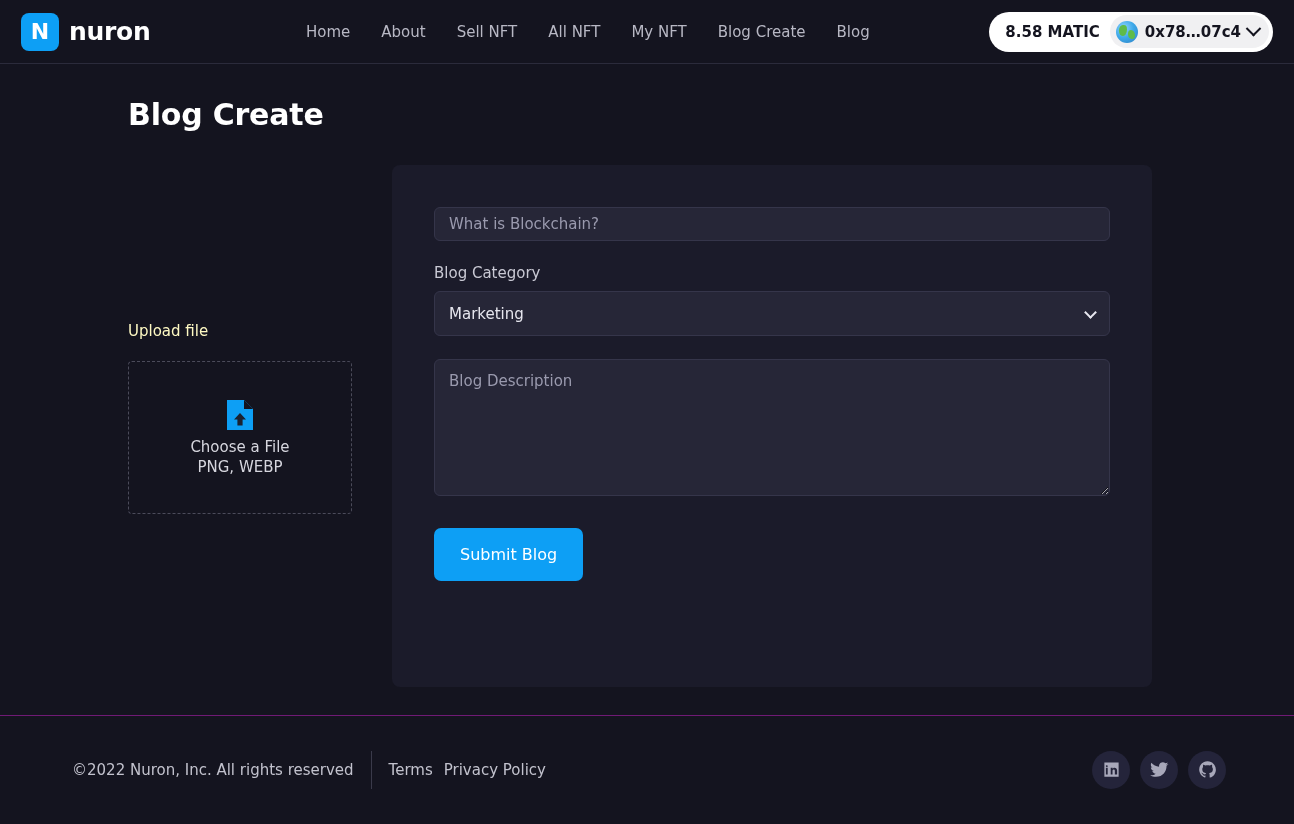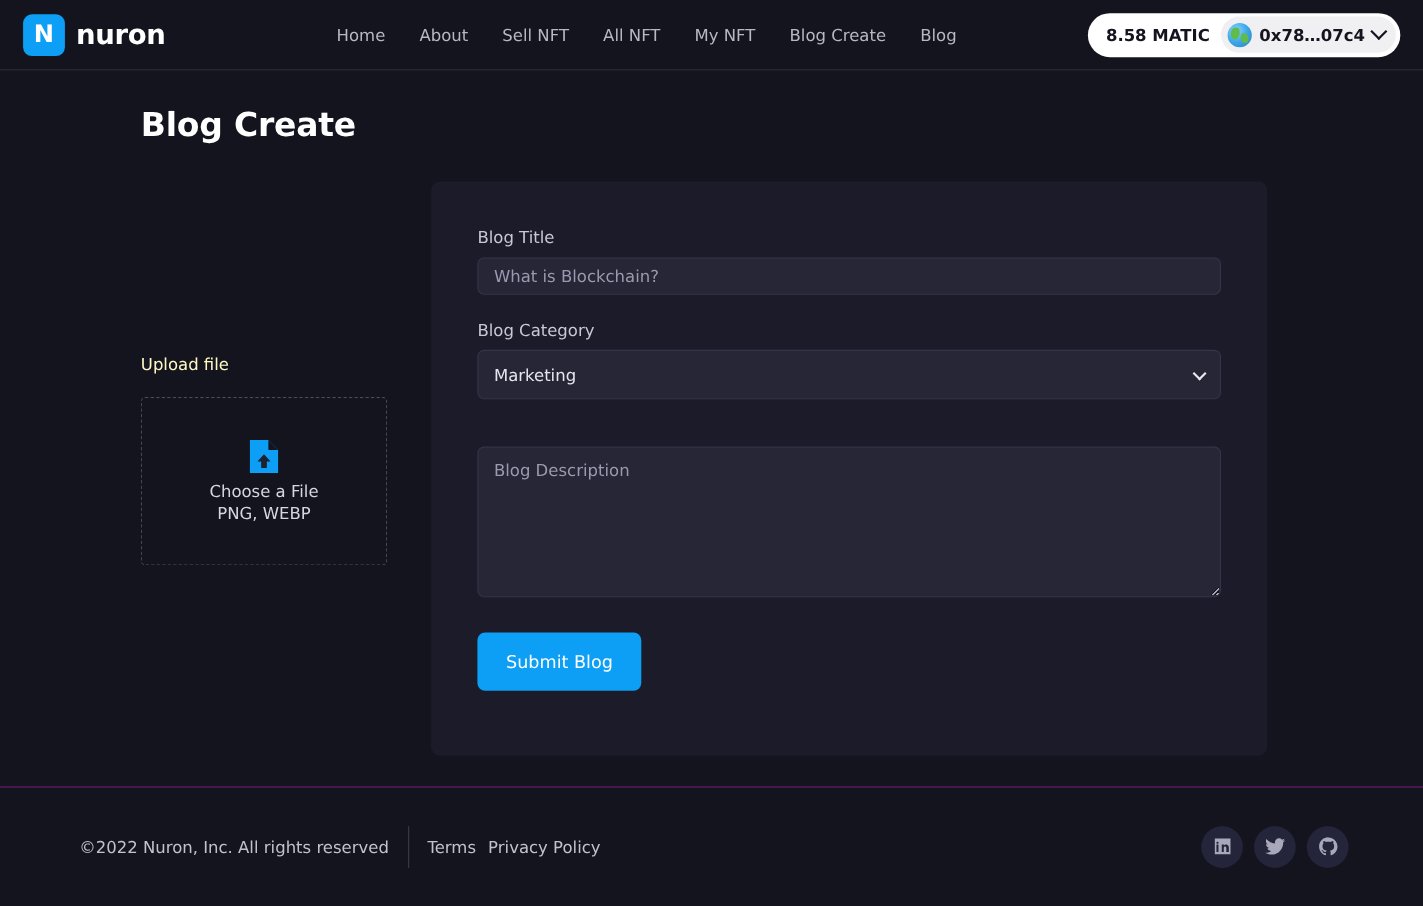--- a/index.html
+++ b/index.html
@@ -207,21 +207,20 @@
     border-bottom: 2px solid #e8e8f0;
     transform: rotate(45deg);
     pointer-events: none;
   }
 
   .textarea-box {
     height: 137px;
     padding: 11px 14px;
     resize: vertical;
     line-height: 1.4;
-    margin-top: 20px;
   }
   .textarea-box::placeholder { color: #9a9aae; }
 
   .submit-btn {
     margin-top: 28px;
     height: 53px;
     padding: 0 26px;
     background: #0d9ff5;
     border: none;
     border-radius: 7px;
@@ -309,21 +308,20 @@
         <path d="M17 0 L26 9 H17 Z" fill="#14141f"></path>
         <path d="M13 13 L19 19.5 H15.6 V25.5 H10.4 V19.5 H7 Z" fill="#1b2230"></path>
       </svg>
       <div class="dz-title">Choose a File</div>
       <div class="dz-sub">PNG, WEBP</div>
     </div>
   </div>
 
   <div class="card">
 
-    <div class="field-label">Blog Title</div>
     <input class="text-input" type="text" placeholder="What is Blockchain?" style="">
 
     <div class="field-gap"></div>
 
     <div class="field-label">Blog Category</div>
     <div class="select-wrap">
       <select class="select-box">
         <option>Marketing</option>
       </select>
       <span class="select-chev"></span>

